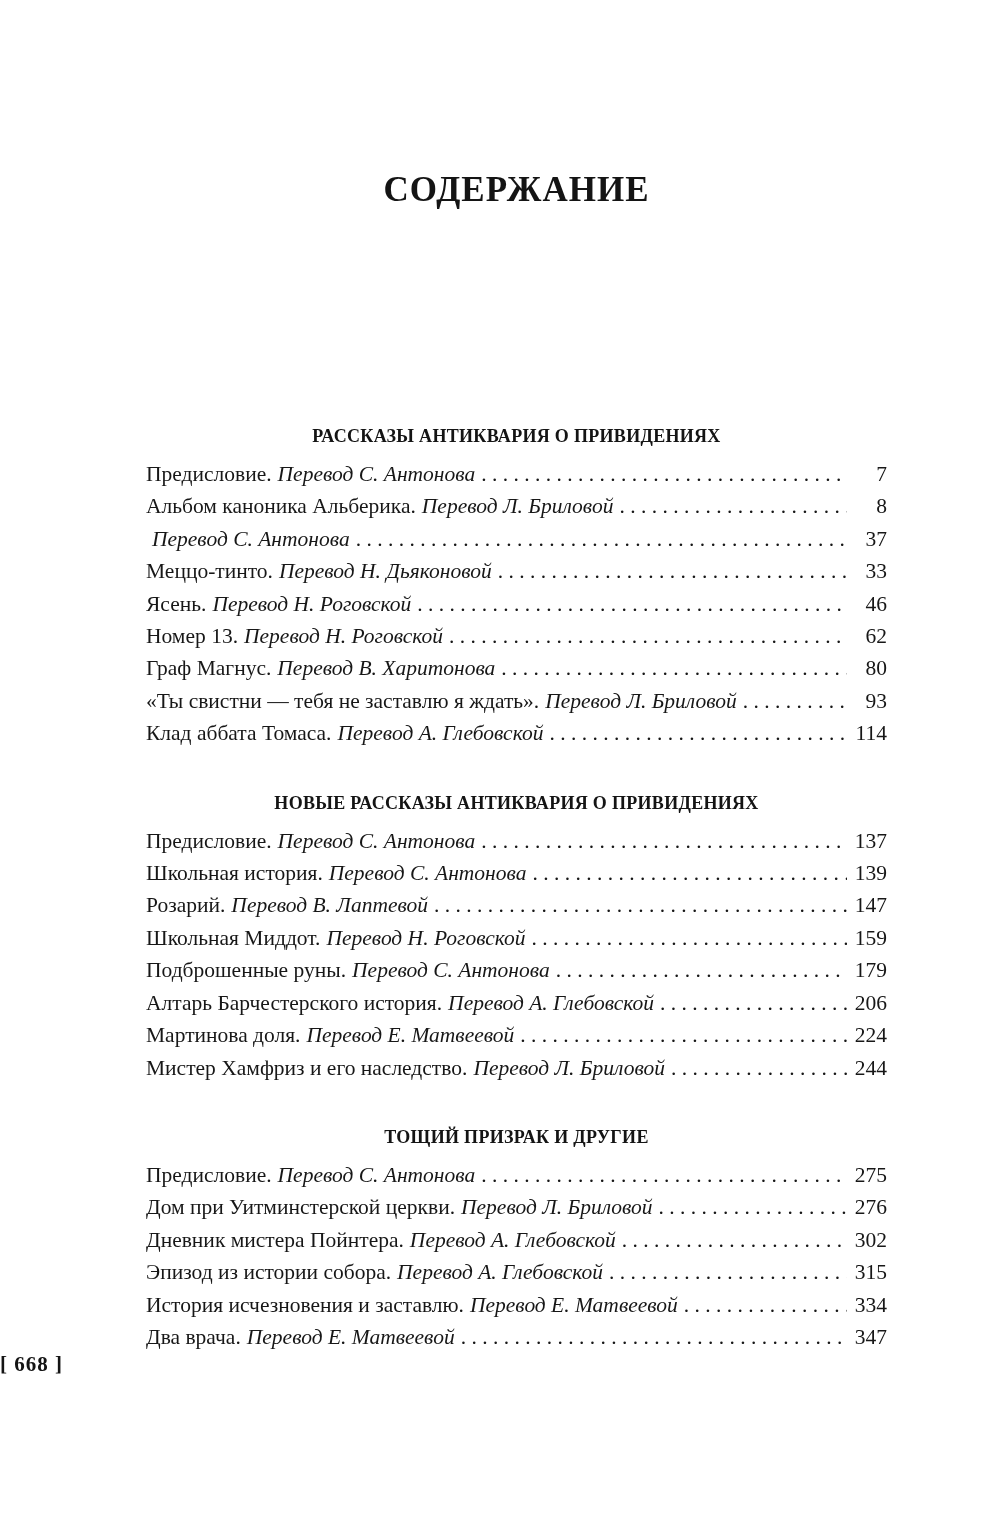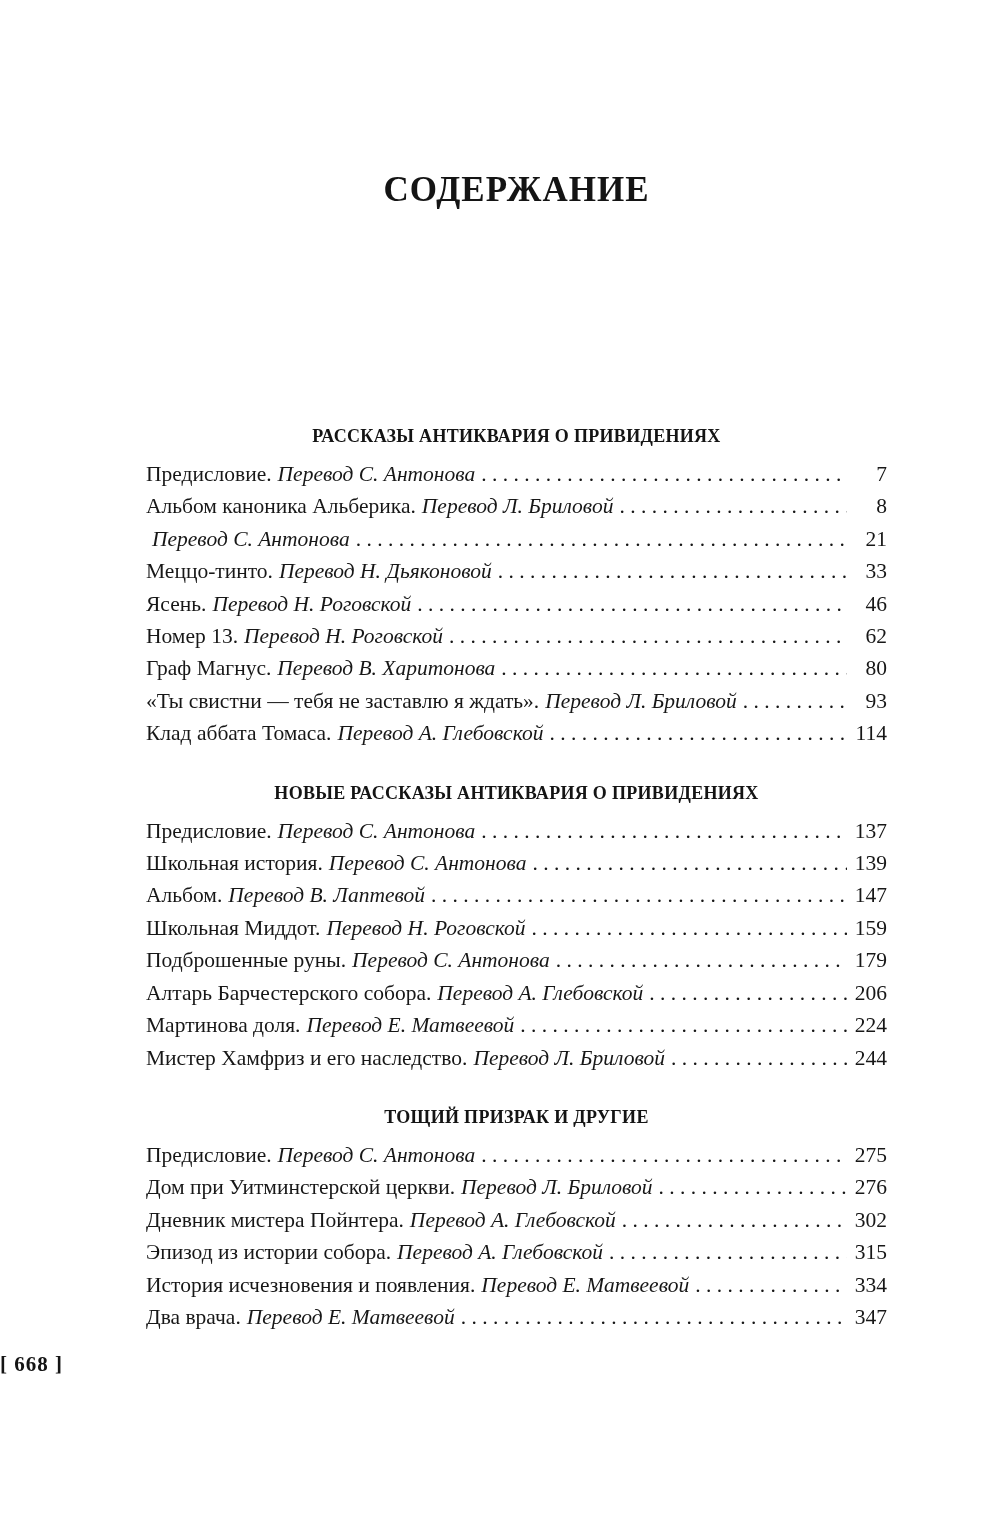--- a/index.html
+++ b/index.html
@@ -36,21 +36,21 @@
     margin: 0;
     text-align: center;
     font-size: 18px;
     line-height: 26px;
     font-weight: bold;
     letter-spacing: 0.3px;
     color: #141414;
     white-space: nowrap;
   }
   .toc-section:nth-of-type(1) .section-heading { margin-top: 213px; }
-  .toc-section + .toc-section .section-heading { margin-top: 30px; }
+  .toc-section + .toc-section .section-heading { margin-top: 40px; }
   .entries {
     margin-top: 9px;
   }
   .entry {
     display: flex;
     align-items: baseline;
     font-size: 21.5px;
     line-height: 32.4px;
     white-space: nowrap;
     justify-content: flex-end;
@@ -112,21 +112,21 @@
   <div class="entry">
     <span class="entry-title">Альбом каноника Альберика.</span>
     <span class="entry-translator">Перевод Л. Бриловой</span>
     <span class="leader"></span>
     <span class="page-num">8</span>
   </div>
 
   <div class="entry">
     <span class="entry-translator">Перевод С. Антонова</span>
     <span class="leader"></span>
-    <span class="page-num">21</span>
+    <span class="page-num">37</span>
   </div>
 
   <div class="entry">
     <span class="entry-title">Меццо-тинто.</span>
     <span class="entry-translator">Перевод Н. Дьяконовой</span>
     <span class="leader"></span>
     <span class="page-num">33</span>
   </div>
 
   <div class="entry">
@@ -177,42 +177,42 @@
   </div>
 
   <div class="entry">
     <span class="entry-title">Школьная история.</span>
     <span class="entry-translator">Перевод С. Антонова</span>
     <span class="leader"></span>
     <span class="page-num">139</span>
   </div>
 
   <div class="entry">
-    <span class="entry-title">Альбом.</span>
+    <span class="entry-title">Розарий.</span>
     <span class="entry-translator">Перевод В. Лаптевой</span>
     <span class="leader"></span>
     <span class="page-num">147</span>
   </div>
 
   <div class="entry">
     <span class="entry-title">Школьная Миддот.</span>
     <span class="entry-translator">Перевод Н. Роговской</span>
     <span class="leader"></span>
     <span class="page-num">159</span>
   </div>
 
   <div class="entry">
     <span class="entry-title">Подброшенные руны.</span>
     <span class="entry-translator">Перевод С. Антонова</span>
     <span class="leader"></span>
     <span class="page-num">179</span>
   </div>
 
   <div class="entry">
-    <span class="entry-title">Алтарь Барчестерского собора.</span>
+    <span class="entry-title">Алтарь Барчестерского история.</span>
     <span class="entry-translator">Перевод А. Глебовской</span>
     <span class="leader"></span>
     <span class="page-num">206</span>
   </div>
 
   <div class="entry">
     <span class="entry-title">Мартинова доля.</span>
     <span class="entry-translator">Перевод Е. Матвеевой</span>
     <span class="leader"></span>
     <span class="page-num">224</span>
@@ -252,21 +252,21 @@
   </div>
 
   <div class="entry">
     <span class="entry-title">Эпизод из истории собора.</span>
     <span class="entry-translator">Перевод А. Глебовской</span>
     <span class="leader"></span>
     <span class="page-num">315</span>
   </div>
 
   <div class="entry">
-    <span class="entry-title">История исчезновения и появления.</span>
+    <span class="entry-title">История исчезновения и заставлю.</span>
     <span class="entry-translator">Перевод Е. Матвеевой</span>
     <span class="leader"></span>
     <span class="page-num">334</span>
   </div>
 
   <div class="entry">
     <span class="entry-title">Два врача.</span>
     <span class="entry-translator">Перевод Е. Матвеевой</span>
     <span class="leader"></span>
     <span class="page-num">347</span>

